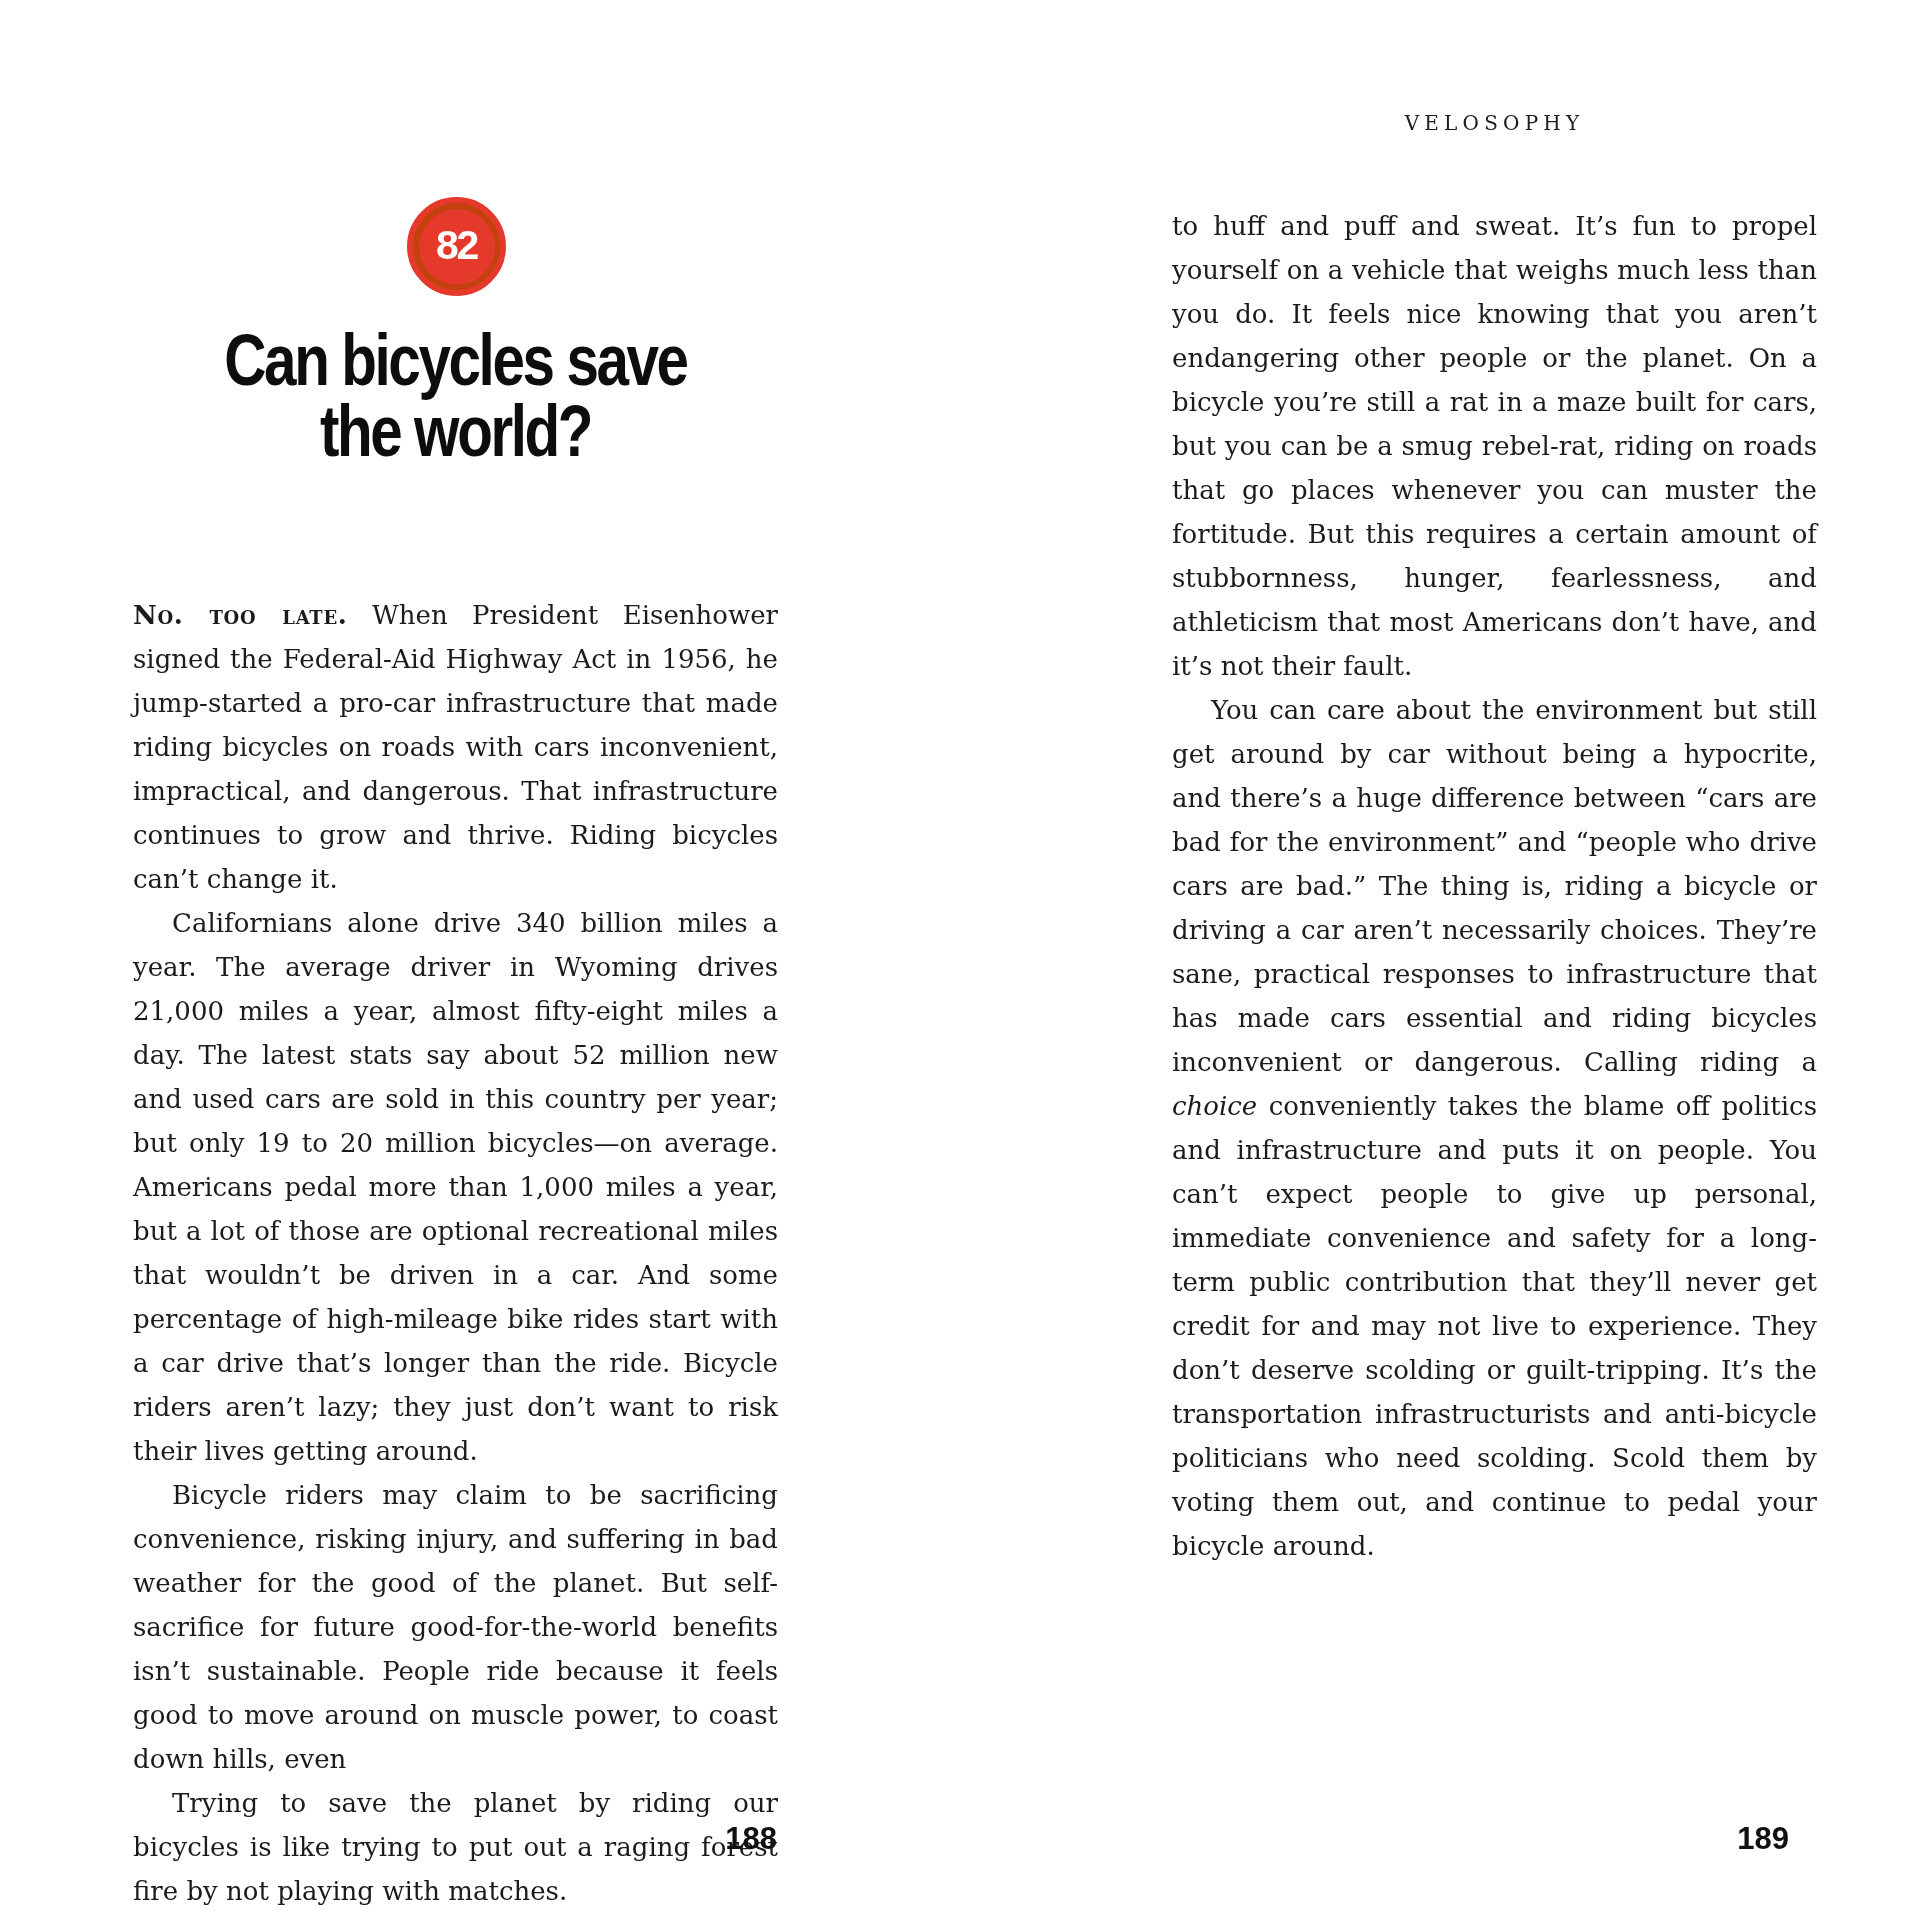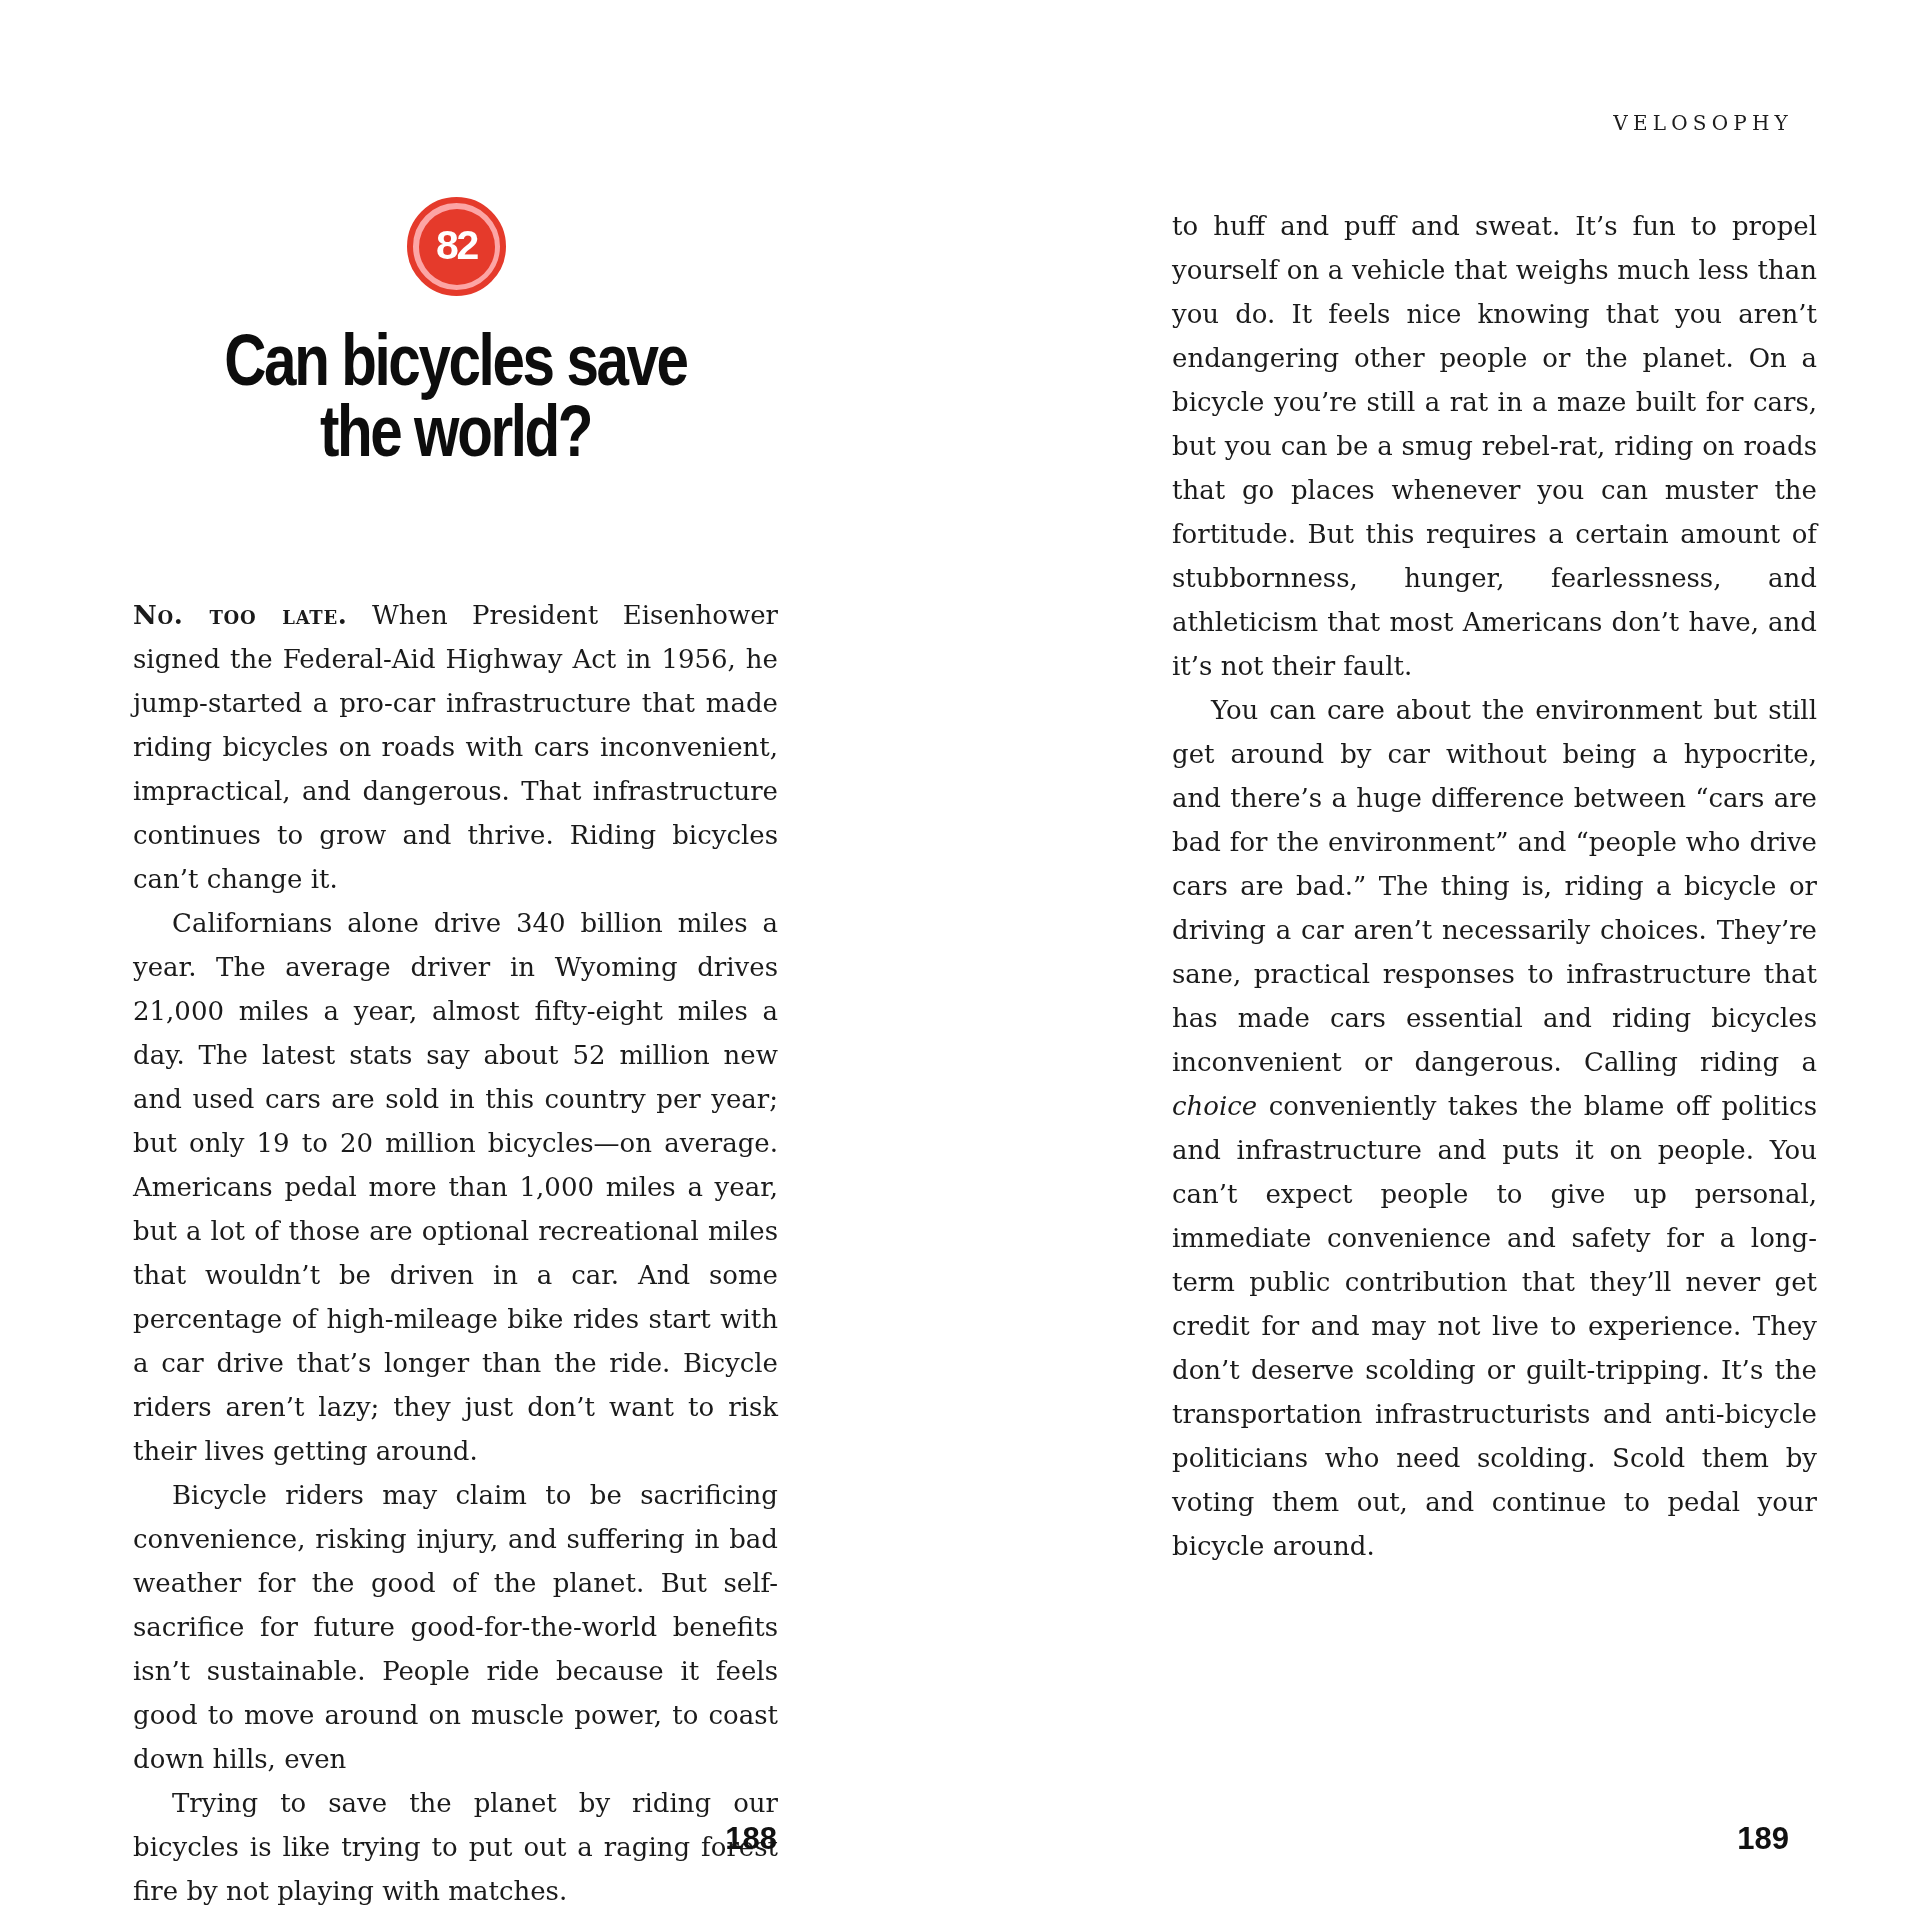--- a/index.html
+++ b/index.html
@@ -22,33 +22,33 @@
     top: 110px;
     width: 645px;
     text-align: center;
     font-family: "DejaVu Serif", serif;
     font-size: 20px;
     line-height: 27px;
     letter-spacing: 5.2px;
     color: #1d1d1d;
   }
   #head-left  { left: 133px; }
-  #head-right { left: 1148px; text-align: right; }
+  #head-right { left: 1172px; }
 
   
   .badge {
     position: absolute;
     left: 407px;
     top: 197px;
     width: 99px;
     height: 99px;
     box-sizing: border-box;
     border: 6.7px solid #e53a2b;
     border-radius: 50%;
-    background: #fca5a5;
+    background: #c2410c;
     display: flex;
     align-items: center;
     justify-content: center;
   }
   .badge-inner {
     width: 76px;
     height: 76px;
     border-radius: 50%;
     background: #e53a2b;
     color: #ffffff;

